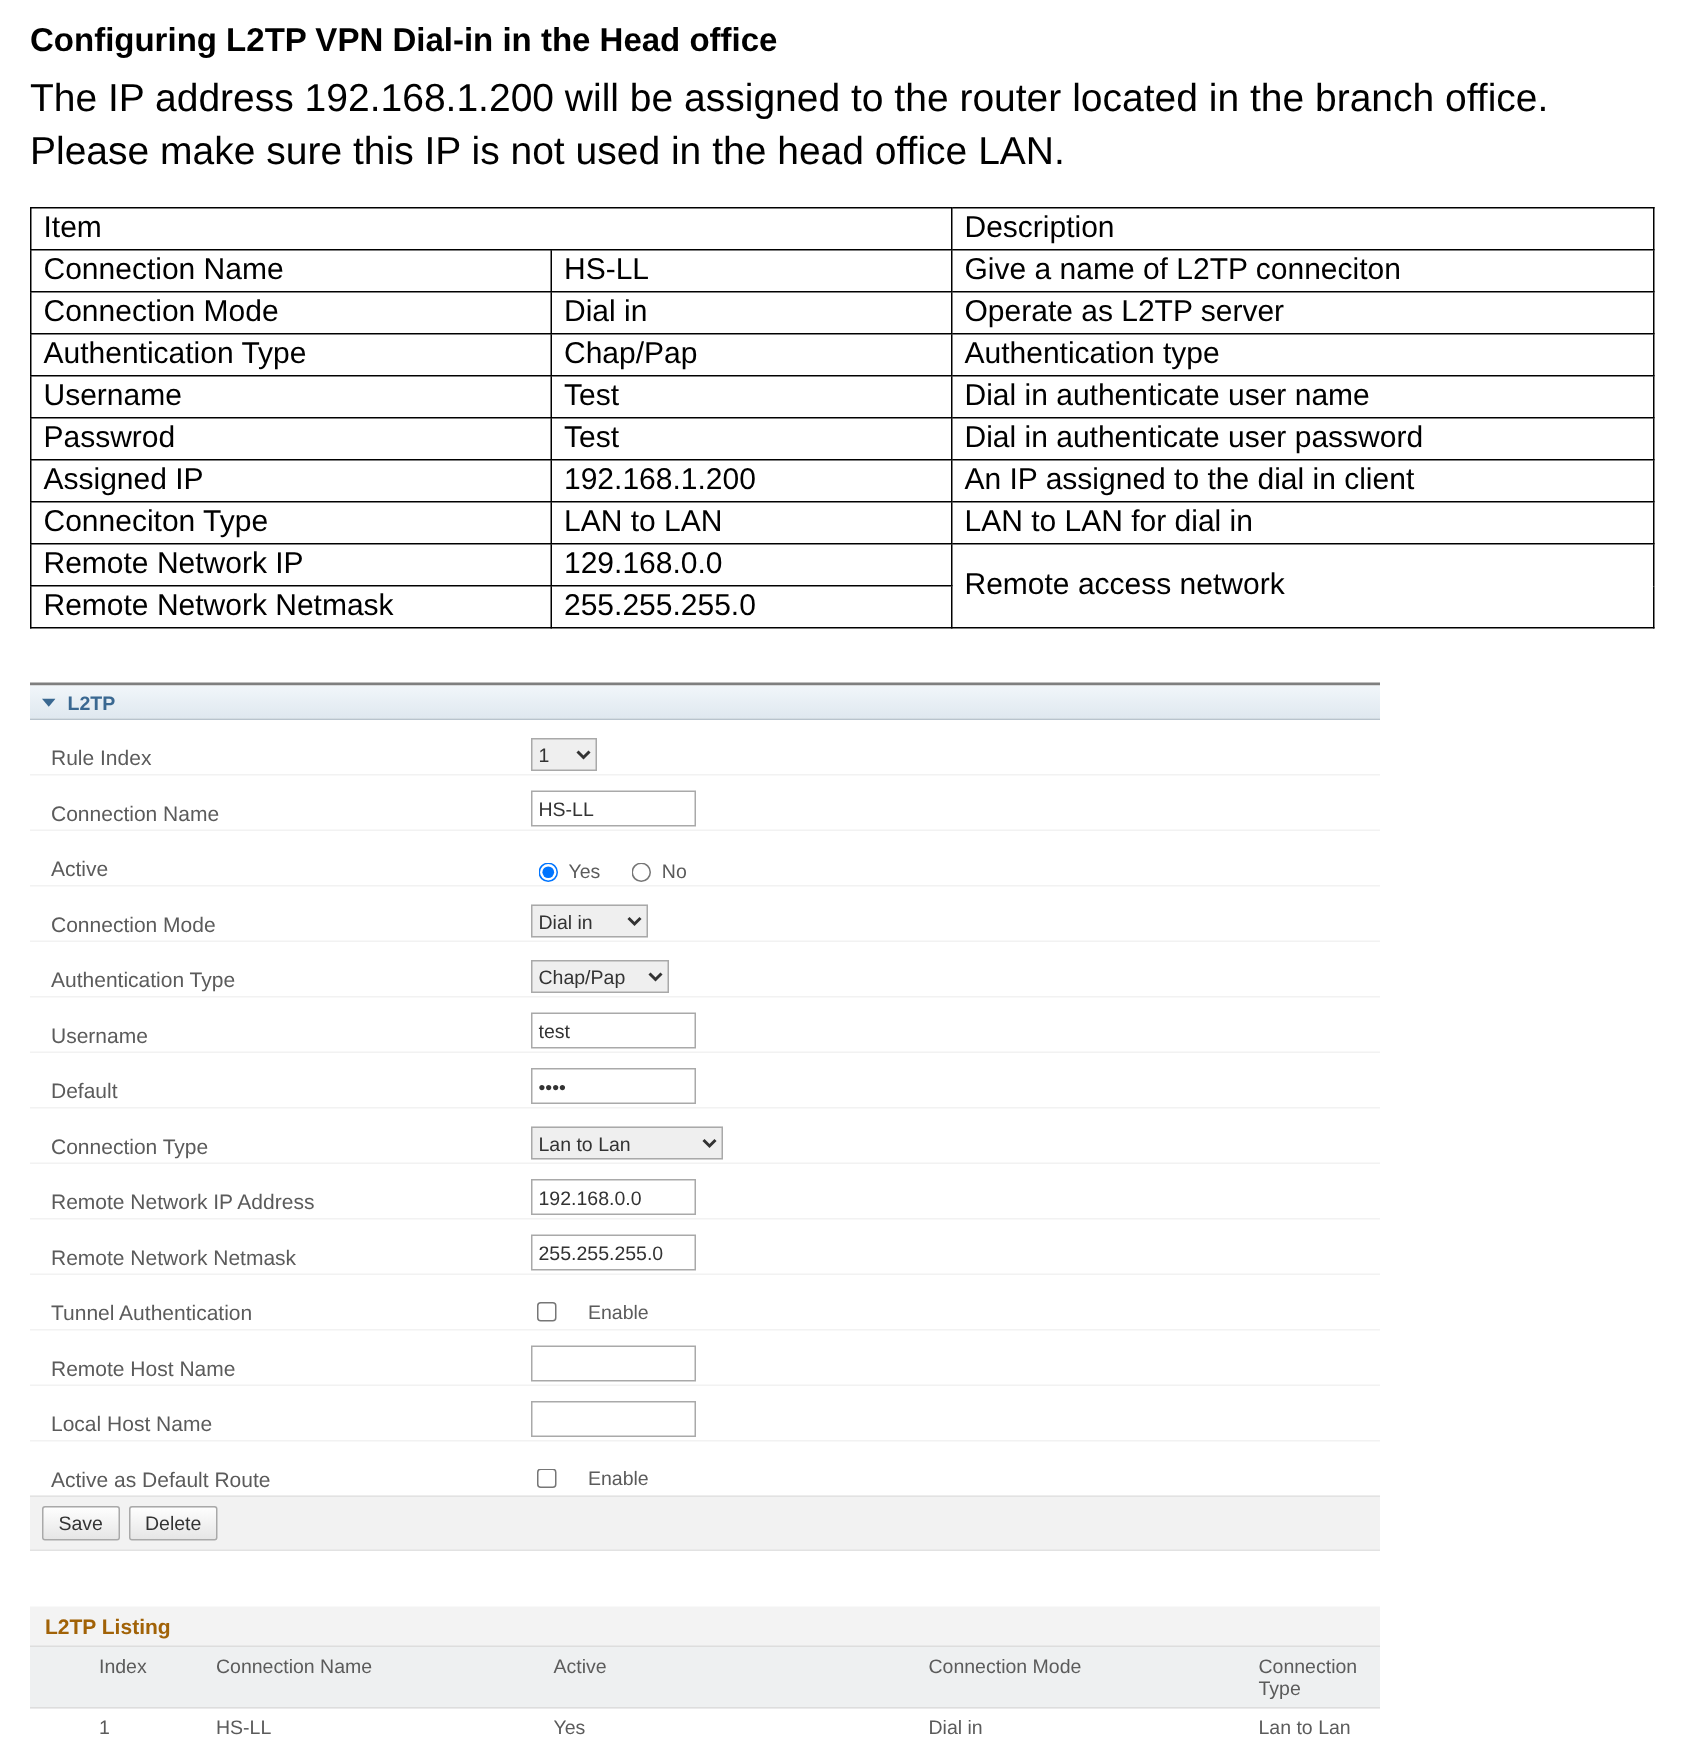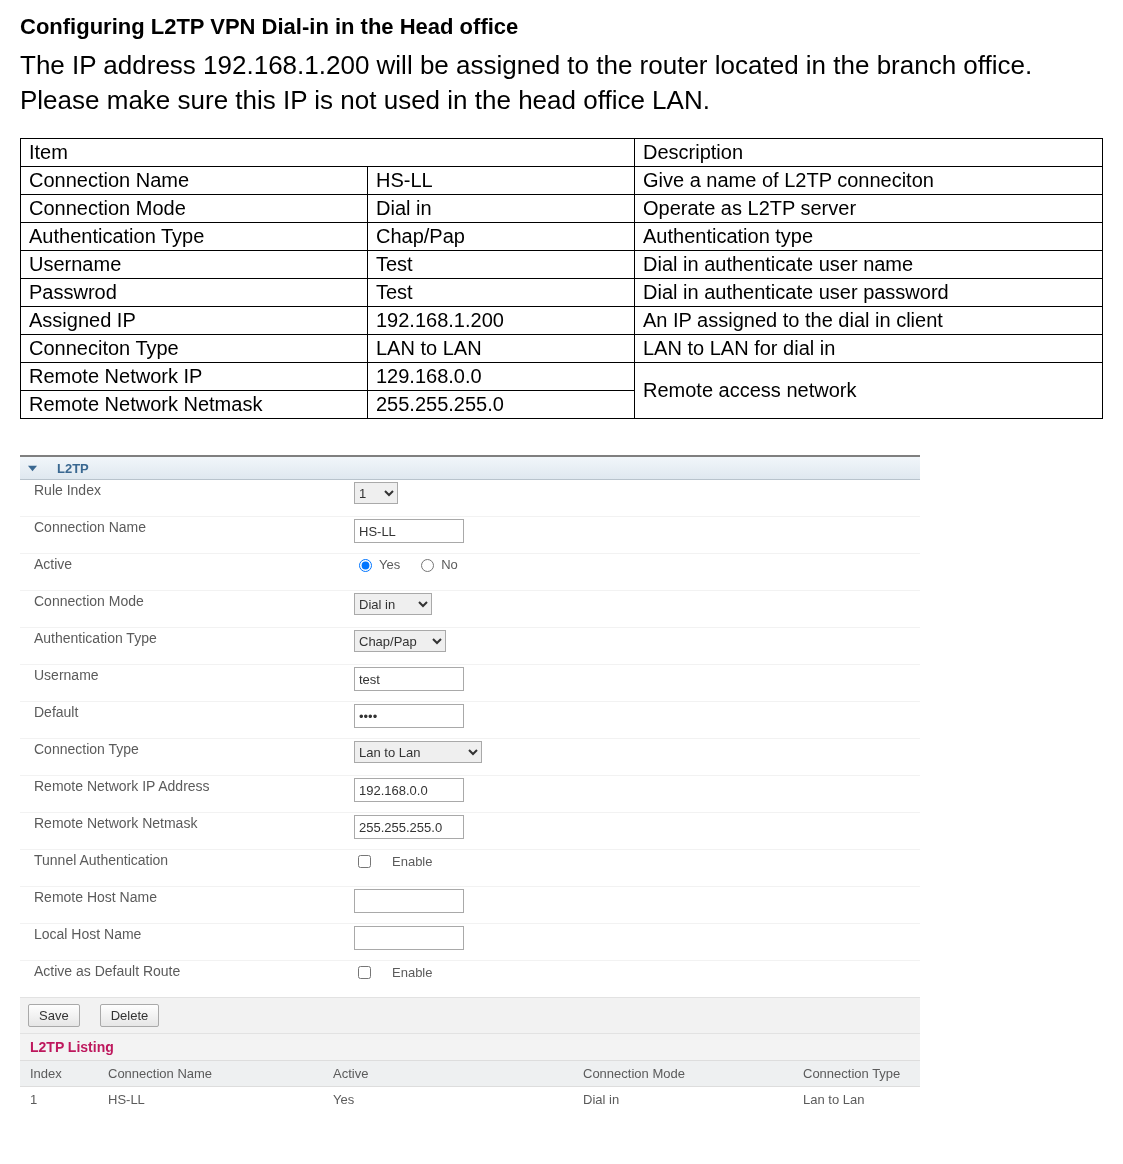--- a/index.html
+++ b/index.html
@@ -6,39 +6,39 @@
   .page{width:1123px;box-sizing:border-box;padding:14px 20px 20px 20px;}
   h1{font-size:22px;font-weight:bold;margin:0 0 8px 0;}
   p.intro{font-size:26px;line-height:1.35;margin:0 0 20px 0;}
   table.desc{border-collapse:collapse;width:100%;font-size:20px;}
   table.desc td{border:1px solid #000;padding:2px 8px;vertical-align:top;}
   table.desc td.item{width:330px;margin-left:20px;}
   table.desc td.val{width:250px;}
   
   .shot{margin-top:36px;width:900px;border-top:2px solid #7f7f7f;}
   .shot-hdr{background:linear-gradient(#f1f6fa,#dfe8ef);border-bottom:1px solid #b8c3cc;height:22px;display:flex;align-items:center;}
-  .shot-hdr .tab{font-size:13px;font-weight:bold;color:#3a6891;padding:0 8px;display:flex;align-items:center;gap:20px;}
+  .shot-hdr .tab{font-size:13px;font-weight:bold;color:#3a6891;padding:0 8px;display:flex;align-items:center;gap:8px;}
   .shot-hdr .tab svg{width:9px;height:9px;}
   .form-area{background:#fff;font-size:14px;color:#5b5b5b;}
-  .row{display:flex;align-items:flex-start;min-height:32px;padding:2px 0 2px 14px;}
+  .row{display:flex;align-items:flex-end;min-height:32px;padding:2px 0 2px 14px;}
   .row + .row{border-top:1px solid #f2f2f2;}
   .lbl{width:320px;line-height:1.25;}
   .ctrl{flex:1;display:flex;align-items:center;gap:6px;}
   .ctrl input[type=text],.ctrl input[type=password]{
     height:20px;border:1px solid #a9a9a9;font-size:13px;padding:1px 4px;background:#fff;color:#333;
   }
   .ctrl select{
     height:22px;border:1px solid #a9a9a9;font-size:13px;background:#efefef;color:#333;
   }
   .ctrl .radio{display:inline-flex;align-items:center;gap:4px;margin-right:10px;font-size:13px;}
   .ctrl .chk{display:inline-flex;align-items:center;gap:18px;font-size:13px;color:#5b5b5b;}
-  .btnrow{background:#f2f2f2;padding:6px 8px;display:flex;gap:20px;border-top:1px solid #e2e2e2;border-bottom:1px solid #e2e2e2;}
+  .btnrow{background:#f2f2f2;padding:6px 8px;display:flex;gap:6px;border-top:1px solid #e2e2e2;border-bottom:1px solid #e2e2e2;}
   .btn{font-size:13px;background:linear-gradient(#fefefe,#e6e6e6);border:1px solid #a9a9a9;border-radius:2px;padding:3px 10px;color:#333;cursor:pointer;}
-  .listing-hdr{background:#f3f3f3;font-weight:bold;color:#be185d;font-size:14px;padding:5px 10px;border-bottom:1px solid #ddd;}
-  .list-head,.list-row{display:flex;font-size:13px;color:#5b5b5b;}
+  .listing-hdr{background:#f3f3f3;font-weight:bold;color:#a16207;font-size:14px;padding:5px 10px;border-bottom:1px solid #ddd;margin-top:37px;}
+  .list-head,.list-row{display:flex;font-size:13px;color:#5b5b5b;padding-left:36px;}
   .list-head{background:#eef0f1;border-bottom:1px solid #ddd;}
   .list-head > div,.list-row > div{padding:5px 10px;}
   .c-idx{width:58px;}
   .c-name{width:205px;}
   .c-act{width:230px;}
   .c-mode{width:200px;}
   .c-type{flex:1;}
 </style>
 </head>
 <body>

